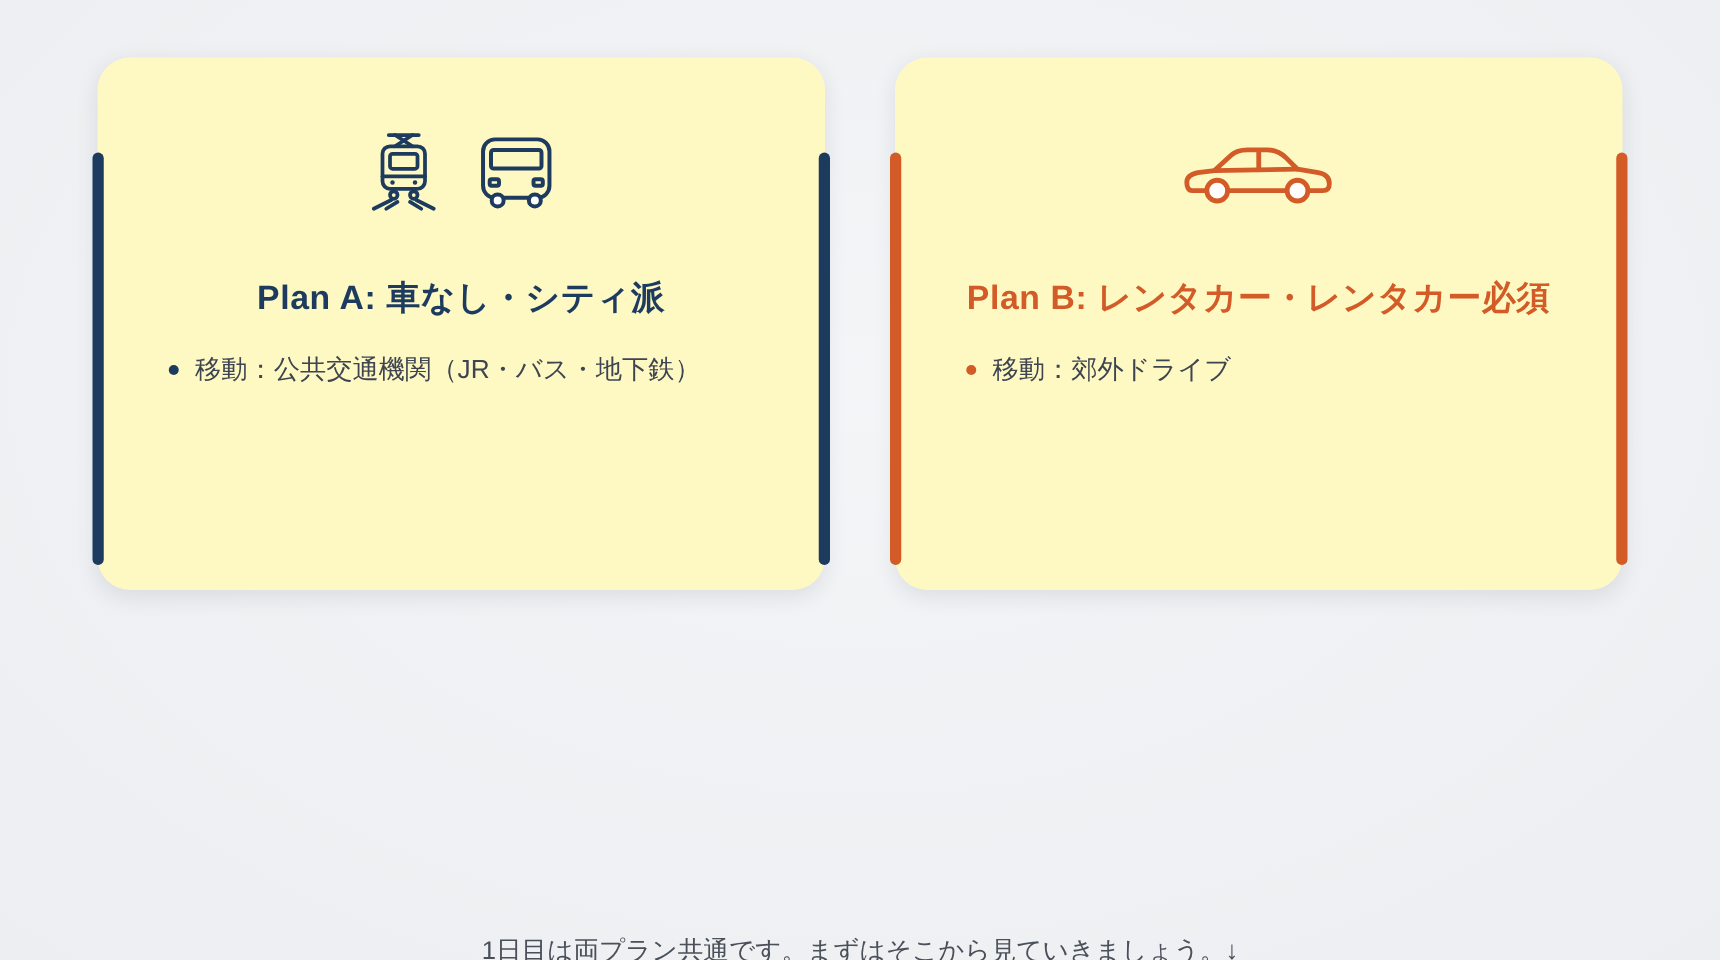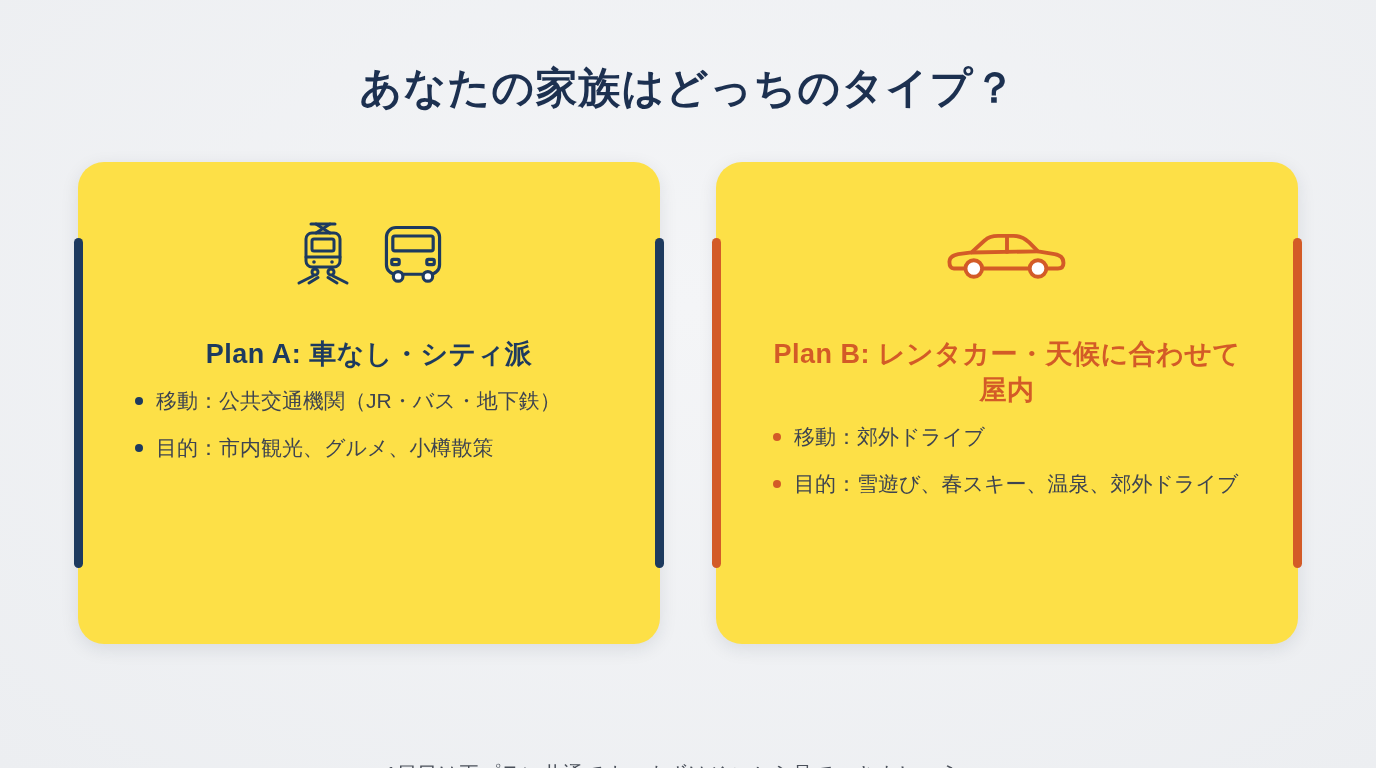--- a/index.html
+++ b/index.html
@@ -22,22 +22,22 @@
 
   .cards {
     display:flex;
     gap:56px;
     padding:0 78px;
     margin-top:46px;
   }
   .card {
     position:relative;
     flex:1;
-    height:482px;
-    background:#fde047;
+    height:426px;
+    background:#fef9c3;
     border-radius:26px;
     box-shadow:0 5px 18px rgba(25,35,55,.10);
     padding:34px 44px 0;
   }
   .card::before, .card::after {
     content:"";
     position:absolute;
     top:76px;
     width:9px;
     height:330px;
@@ -58,21 +58,21 @@
   .card-title {
     text-align:center;
     font-size:27px;
     font-weight:700;
     color:var(--accent);
     margin-top:26px;
     letter-spacing:.5px;
   }
   .bullets {
     list-style:none;
-    margin-top:13px;
+    margin-top:24px;
     padding:0 10px;
   }
   .bullets li {
     position:relative;
     padding-left:24px;
     font-size:21px;
     line-height:1.5;
     color:#3e4450;
     margin-bottom:15px;
   }
@@ -92,21 +92,20 @@
     color:#4a505a;
     padding:0 34px 12px;
     border-bottom:2px solid #41587c;
   }
 </style>
 </head>
 <body>
 
 <div class="slide">
 
-  <h1 class="title">あなたの家族はどっちのタイプ？</h1>
 
   <div class="cards">
 
     <section class="card" style="--accent: #1d3a5f;">
       <div class="icon-row">
         <svg viewBox="0 0 64 68" width="64" height="92" aria-hidden="true">
           <g fill="none" stroke="currentColor" stroke-width="3" stroke-linecap="round" stroke-linejoin="round">
             <line x1="20" y1="5" x2="44" y2="5"></line>
             <line x1="25" y1="5" x2="39" y2="14"></line>
             <line x1="39" y1="5" x2="25" y2="14"></line>
@@ -130,41 +129,39 @@
             <rect x="12" y="40" width="7" height="5" rx="1.5"></rect>
             <rect x="45" y="40" width="7" height="5" rx="1.5"></rect>
             <circle cx="18" cy="56" r="4.5" fill="#ffffff"></circle>
             <circle cx="46" cy="56" r="4.5" fill="#ffffff"></circle>
           </g>
         </svg>
       </div>
       <h2 class="card-title">Plan A: 車なし・シティ派</h2>
       <ul class="bullets">
         <li>移動：公共交通機関（JR・バス・地下鉄）</li>
-        <li>目的：市内観光、グルメ、小樽散策</li>
       </ul>
     </section>
 
     <section class="card" style="--accent: #d35b27;">
       <div class="icon-row">
         <svg viewBox="0 0 112 52" width="124" height="58" aria-hidden="true">
           <g fill="none" stroke="currentColor" stroke-width="3.5" stroke-linecap="round" stroke-linejoin="round">
             <path d="M18 40 L8 40 C5 40 4 37 4 34 C4 30 7 28 12 27 L24 25.5 L36 14.5 C39 11.5 43 10.5 48 10.5 L62 10.5 C68 10.5 72 12.5 76 16.5 L84 24.5 L99 27 C105 28 107 31 107 35 C107 38.5 105.5 40 102 40 L92 40"></path>
             <path d="M34 40 L76 40"></path>
             <path d="M24 25.5 L84 24.5"></path>
             <path d="M56 11 L56 25"></path>
             <circle cx="26" cy="40" r="7.5" fill="#ffffff"></circle>
             <circle cx="84" cy="40" r="7.5" fill="#ffffff"></circle>
           </g>
         </svg>
       </div>
-      <h2 class="card-title">Plan B: レンタカー・天候に合わせて屋内</h2>
+      <h2 class="card-title">Plan B: レンタカー・レンタカー必須</h2>
       <ul class="bullets">
         <li>移動：郊外ドライブ</li>
-        <li>目的：雪遊び、春スキー、温泉、郊外ドライブ</li>
       </ul>
     </section>
 
   </div>
 
   <div class="footer">
     <span class="footer-note">1日目は両プラン共通です。まずはそこから見ていきましょう。↓</span>
   </div>
 
 </div>

